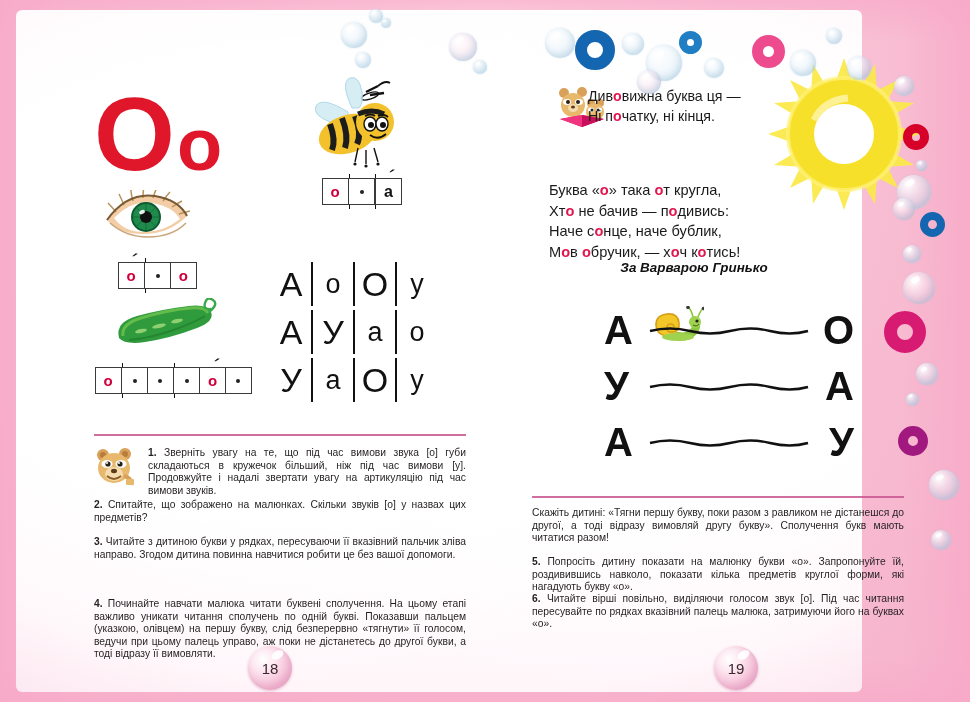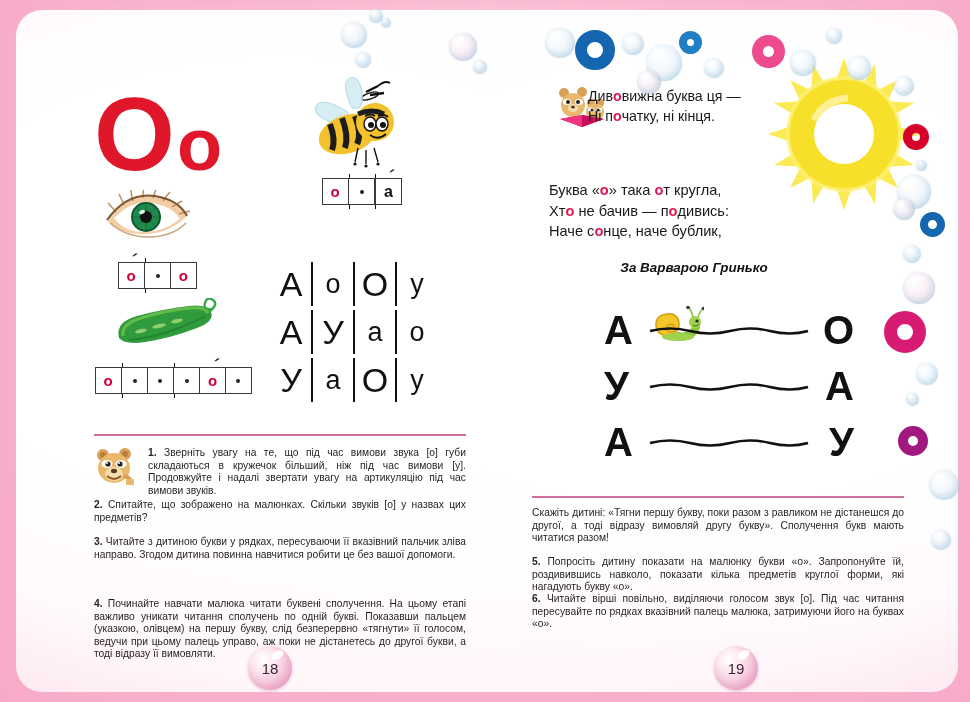--- a/index.html
+++ b/index.html
@@ -18,26 +18,26 @@
   #frame:before{
     content:"";position:absolute;inset:0;
     background:
       linear-gradient(to right,  rgba(248,170,200,.85) 0%, rgba(248,170,200,0) 7%),
       linear-gradient(to left,   rgba(248,170,200,.85) 0%, rgba(248,170,200,0) 7%),
       linear-gradient(to bottom, rgba(248,170,200,.70) 0%, rgba(248,170,200,0) 6%),
       linear-gradient(to top,    rgba(248,170,200,.70) 0%, rgba(248,170,200,0) 6%);
   }
   
   #spread{
-    position:absolute;left:16px;top:10px;width:942px;height:682px;
+    position:absolute;left:16px;top:10px;width:846px;height:682px;
     background:
       radial-gradient(ellipse 70% 60% at 28% 40%, #ffffff 0%, #ffffff 55%, rgba(255,255,255,.0) 100%),
       radial-gradient(ellipse 70% 60% at 72% 40%, #ffffff 0%, #ffffff 55%, rgba(255,255,255,.0) 100%),
       radial-gradient(ellipse 120% 90% at 50% 45%, #ffffff 0%, #fff6fa 62%, #fbdde9 85%, rgba(251,200,220,0) 100%);
-    border-radius:26px;
+    border-radius:6px;
   }
   .page{position:absolute;top:0;height:682px;width:469px;}
   #page-left{left:0;}
   #page-right{left:469px;}
 
   
   .abs{position:absolute;}
 
   
   #big-letters{
@@ -435,20 +435,21 @@
 
     <div class="abs" id="headline">
       <div><span class="hl-0"><span>Див</span><span class="o">о</span><span>вижна буква ця —</span></span></div>
       <div><span class="hl-1"><span>Ні п</span><span class="o">о</span><span>чатку, ні кінця.</span></span></div>
     </div>
 
     <div class="abs" id="poem">
       <div><span class="pl-0"><span>Буква «</span><span class="o">о</span><span>» така </span><span class="o">о</span><span>т кругла,</span></span></div>
       <div><span class="pl-1"><span>Хт</span><span class="o">о</span><span> не бачив — п</span><span class="o">о</span><span>дивись:</span></span></div>
       <div><span class="pl-2"><span>Наче с</span><span class="o">о</span><span>нце, наче бублик,</span></span></div>
+      <div><span class="pl-3"><span>М</span><span class="o">о</span><span>в </span><span class="o">о</span><span>бручик, — х</span><span class="o">о</span><span>ч к</span><span class="o">о</span><span>тись!</span></span></div>
     </div>
 
     <div class="abs" id="author">За Варварою Гринько</div>
 
     <div class="abs" id="snail">
       <svg viewBox="0 0 52 36" width="52" height="36">
         <path d="M28 30 q-6 2 -14 0 q-10 -2 -10 -11 q0 -10 11 -11 q11 -1 12 9 q1 8 -6 9 q-6 1 -6 -4 q0 -4 4 -4 q3 0 3 3" fill="#f4c728" stroke="#d79f18" stroke-width="1.6"></path>
         <path d="M26 30 q8 2 14 -3 q5 -4 4 -10" fill="none" stroke="#8cc63e" stroke-width="8" stroke-linecap="round"></path>
         <ellipse cx="26" cy="31" rx="16" ry="4" fill="#9fd24e"></ellipse>
         <circle cx="43" cy="16" r="6" fill="#9fd24e"></circle>

